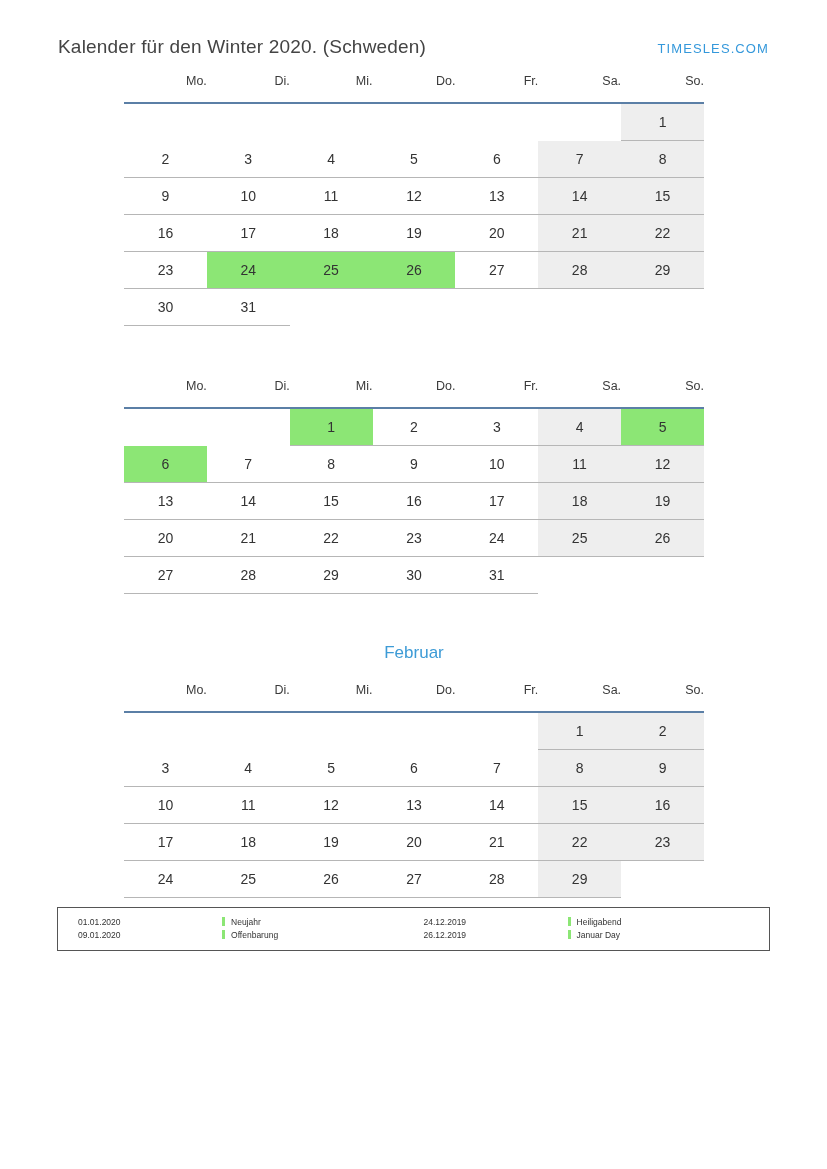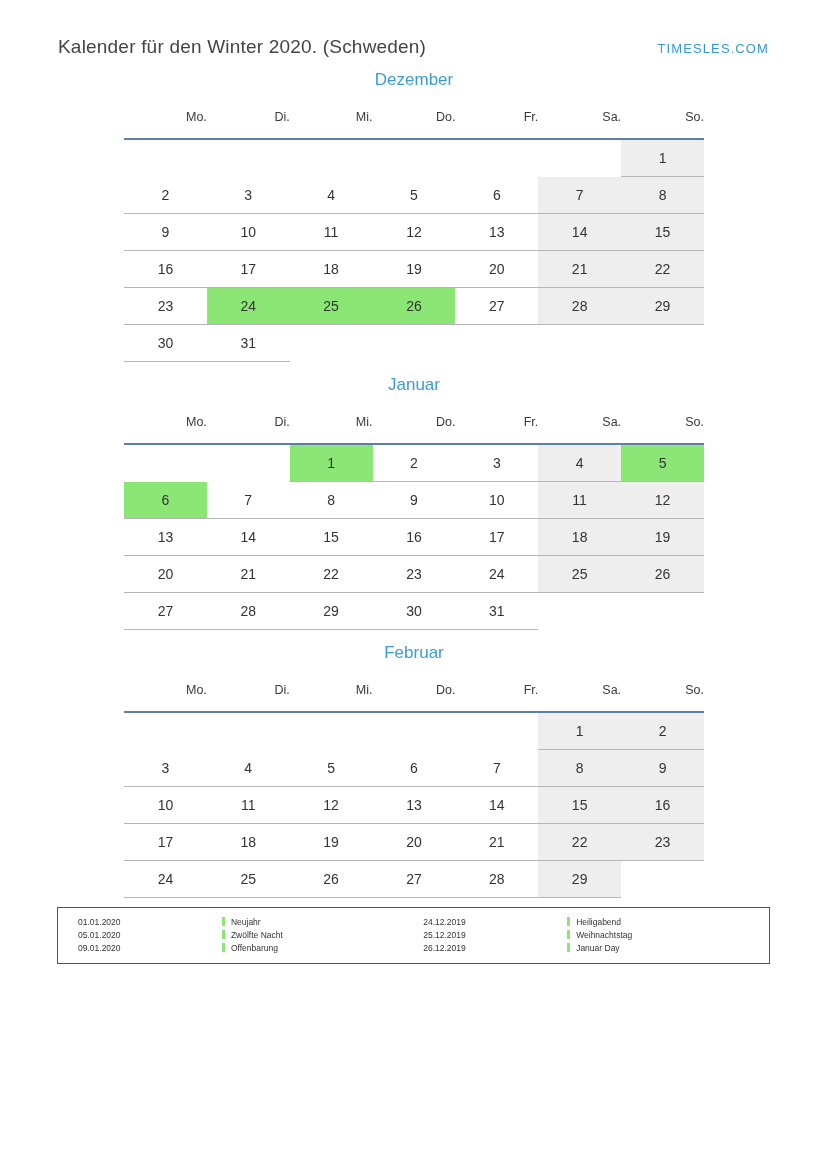--- a/index.html
+++ b/index.html
@@ -132,21 +132,20 @@
 <body>
 
 <div class="page">
 
   <div class="header">
     <div class="page-title">Kalender für den Winter 2020. (Schweden)</div>
     <div class="brand">TIMESLES.COM</div>
   </div>
 
   <div class="month-block" id="month-0" style="top:70px;">
-      <div class="month-name">Dezember</div>
       <table class="cal">
         <thead>
           <tr>
             <th>Mo.</th>
             <th>Di.</th>
             <th>Mi.</th>
             <th>Do.</th>
             <th>Fr.</th>
             <th>Sa.</th>
             <th>So.</th>
@@ -204,21 +203,20 @@
             <td class="empty"></td>
             <td class="empty"></td>
             <td class="empty"></td>
             <td class="empty"></td>
             <td class="empty"></td>
           </tr>
         </tbody>
       </table>
     </div>
   <div class="month-block" id="month-1" style="top:375px;">
-      <div class="month-name">Januar</div>
       <table class="cal">
         <thead>
           <tr>
             <th>Mo.</th>
             <th>Di.</th>
             <th>Mi.</th>
             <th>Do.</th>
             <th>Fr.</th>
             <th>Sa.</th>
             <th>So.</th>
@@ -340,26 +338,20 @@
   <div class="legend" style="top:907px;">
     <table class="legend-table">
       <tbody id="legend-body">
           <tr>
             <td class="legend-date">01.01.2020</td>
             <td class="legend-name"><span class="legend-swatch"></span><span>Neujahr</span></td>
             <td class="legend-date">24.12.2019</td>
             <td class="legend-name"><span class="legend-swatch"></span><span>Heiligabend</span></td>
           </tr>
           <tr>
-            <td class="legend-date">05.01.2020</td>
-            <td class="legend-name"><span class="legend-swatch"></span><span>Zwölfte Nacht</span></td>
-            <td class="legend-date">25.12.2019</td>
-            <td class="legend-name"><span class="legend-swatch"></span><span>Weihnachtstag</span></td>
-          </tr>
-          <tr>
             <td class="legend-date">09.01.2020</td>
             <td class="legend-name"><span class="legend-swatch"></span><span>Offenbarung</span></td>
             <td class="legend-date">26.12.2019</td>
             <td class="legend-name"><span class="legend-swatch"></span><span>Januar Day</span></td>
           </tr>
         </tbody>
     </table>
   </div>
 
 </div>

